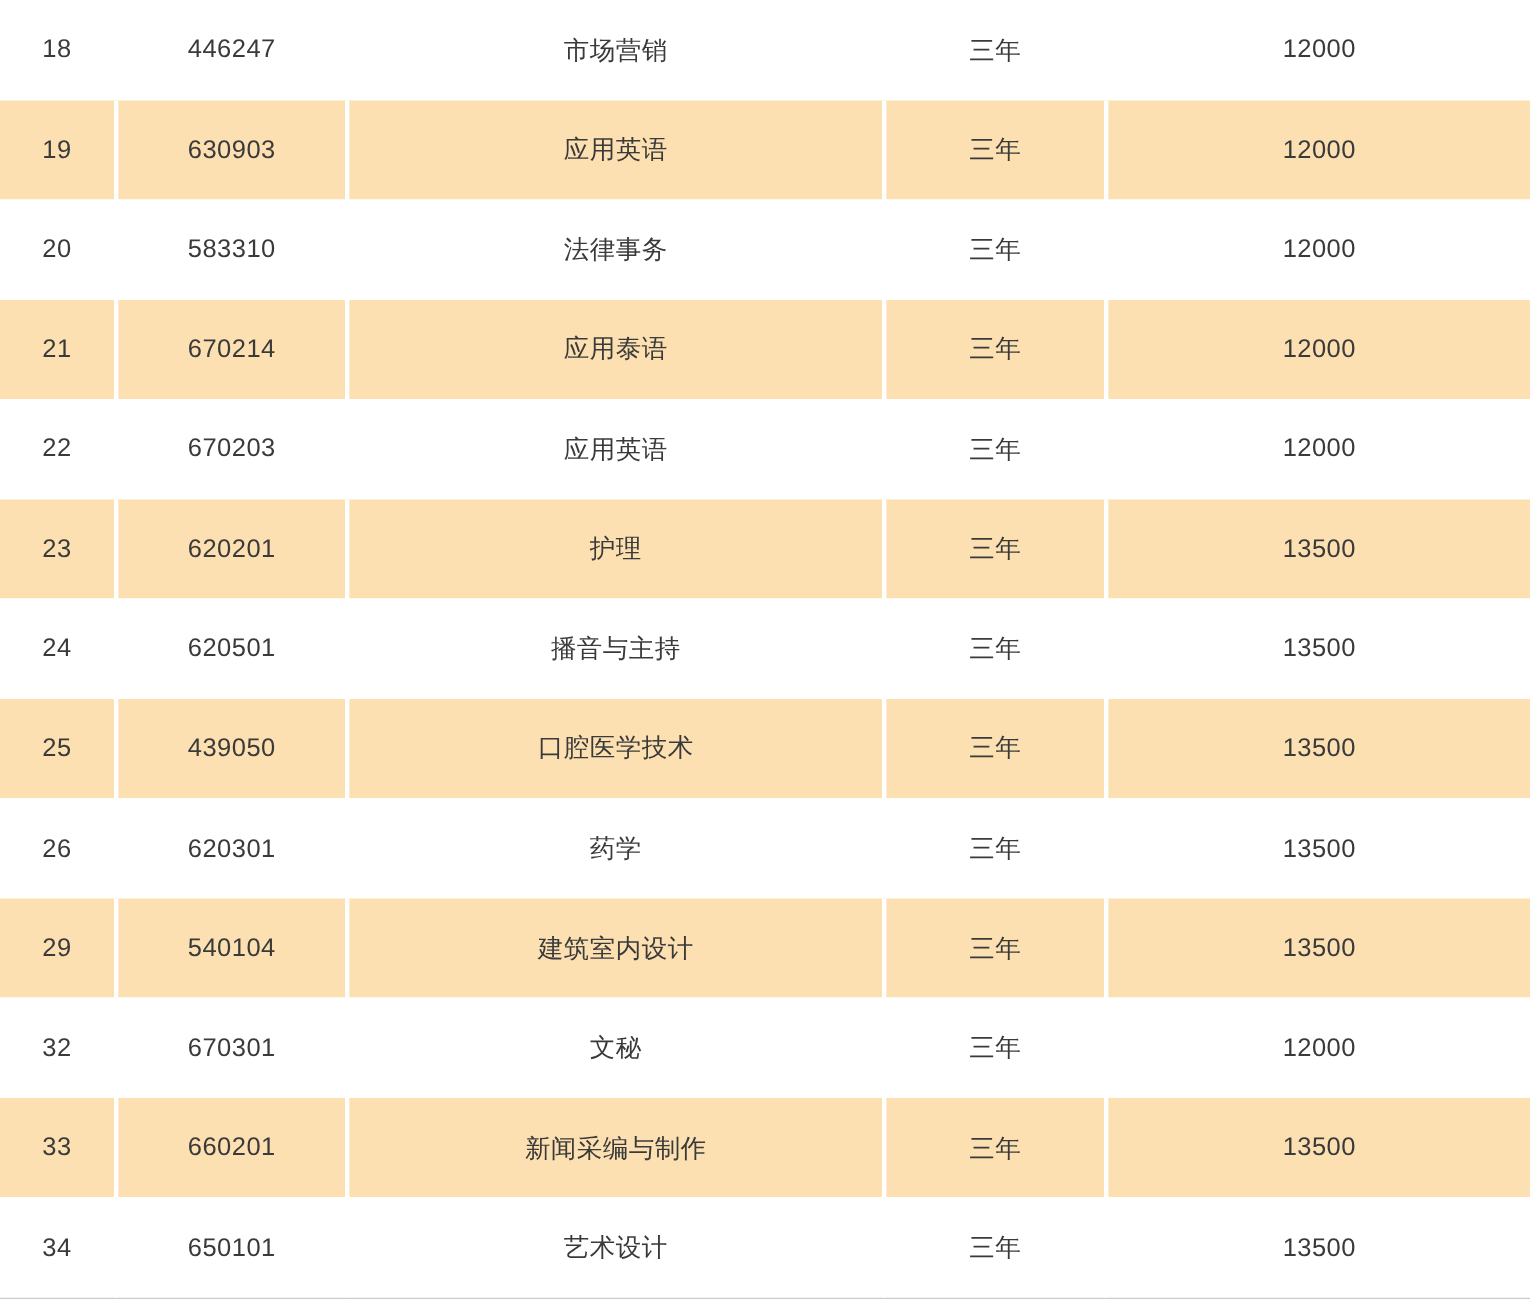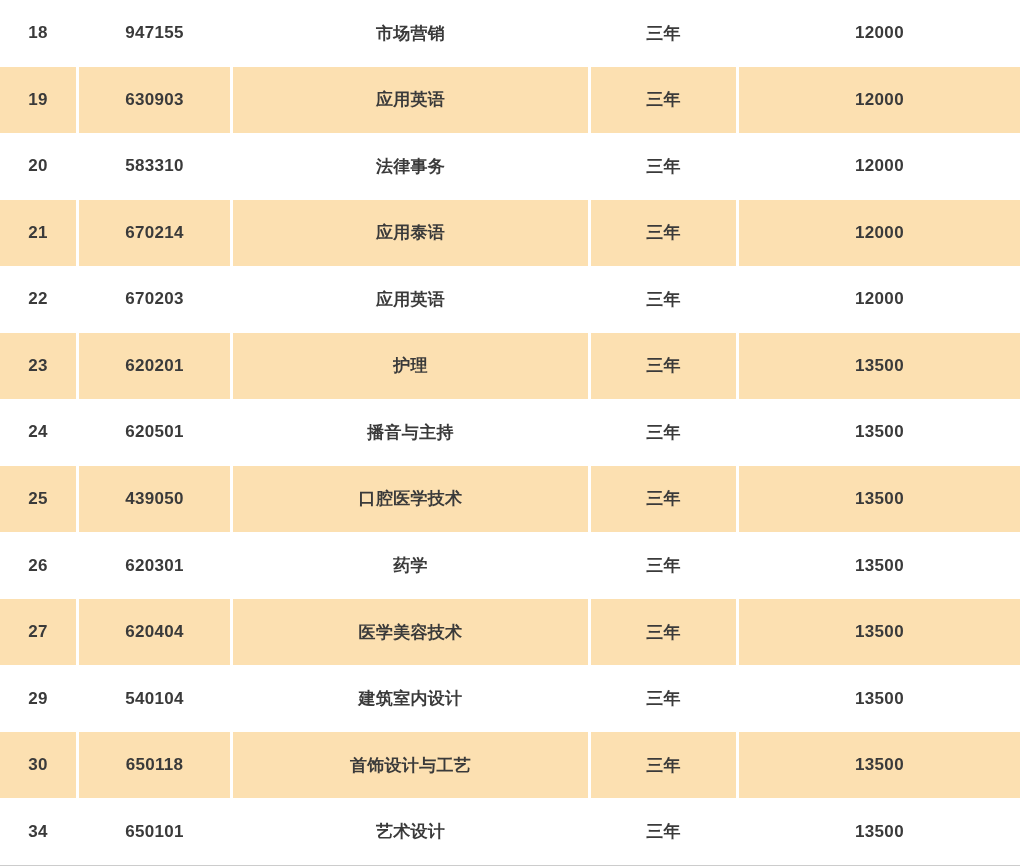--- a/index.html
+++ b/index.html
@@ -21,21 +21,20 @@
     width: 1020px;
     height: 866px;
     border-bottom: 1px solid var(--bottom-line);
   }
   table.fee-table {
     width: 1020px;
     height: 865px;
     border-collapse: separate;
     border-spacing: 0;
     table-layout: fixed;
-    font-weight: bold;
   }
   col.c-no       { width: 79px; }
   col.c-code     { width: 154px; }
   col.c-major    { width: 358px; }
   col.c-duration { width: 148px; }
   col.c-tuition  { width: 281px; }
   td {
     text-align: center;
     vertical-align: middle;
     font-size: 17px;
@@ -57,21 +56,21 @@
     <colgroup>
       <col class="c-no">
       <col class="c-code">
       <col class="c-major">
       <col class="c-duration">
       <col class="c-tuition">
     </colgroup>
     <tbody>
         <tr>
     <td>18</td>
-    <td>947155</td>
+    <td>446247</td>
     <td>市场营销</td>
     <td>三年</td>
     <td>12000</td>
   </tr>
         <tr>
     <td>19</td>
     <td>630903</td>
     <td>应用英语</td>
     <td>三年</td>
     <td>12000</td>
@@ -119,37 +118,37 @@
     <td>13500</td>
   </tr>
         <tr>
     <td>26</td>
     <td>620301</td>
     <td>药学</td>
     <td>三年</td>
     <td>13500</td>
   </tr>
         <tr>
-    <td>27</td>
-    <td>620404</td>
-    <td>医学美容技术</td>
-    <td>三年</td>
-    <td>13500</td>
-  </tr>
-        <tr>
     <td>29</td>
     <td>540104</td>
     <td>建筑室内设计</td>
     <td>三年</td>
     <td>13500</td>
   </tr>
         <tr>
-    <td>30</td>
-    <td>650118</td>
-    <td>首饰设计与工艺</td>
+    <td>32</td>
+    <td>670301</td>
+    <td>文秘</td>
+    <td>三年</td>
+    <td>12000</td>
+  </tr>
+        <tr>
+    <td>33</td>
+    <td>660201</td>
+    <td>新闻采编与制作</td>
     <td>三年</td>
     <td>13500</td>
   </tr>
         <tr>
     <td>34</td>
     <td>650101</td>
     <td>艺术设计</td>
     <td>三年</td>
     <td>13500</td>
   </tr>

